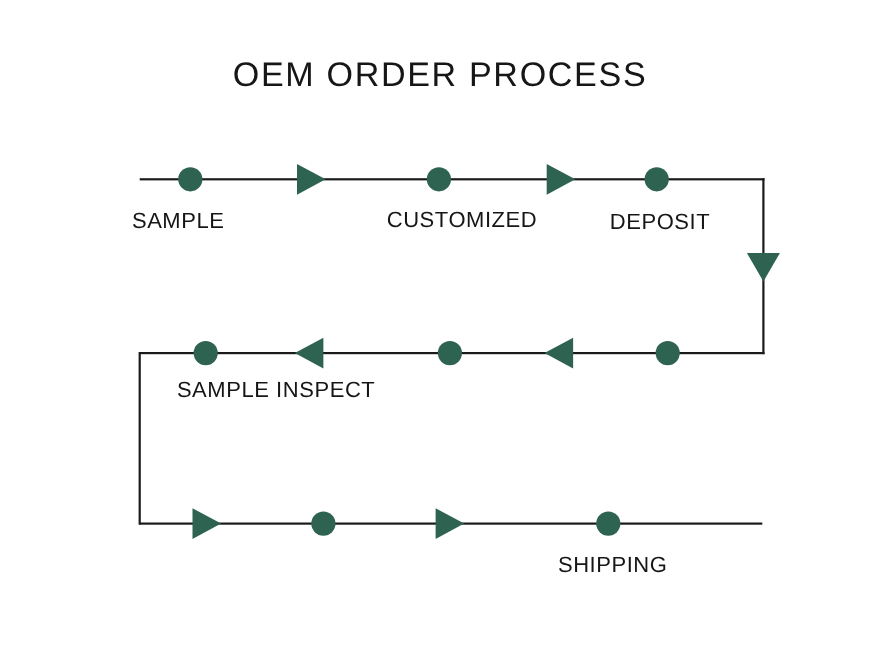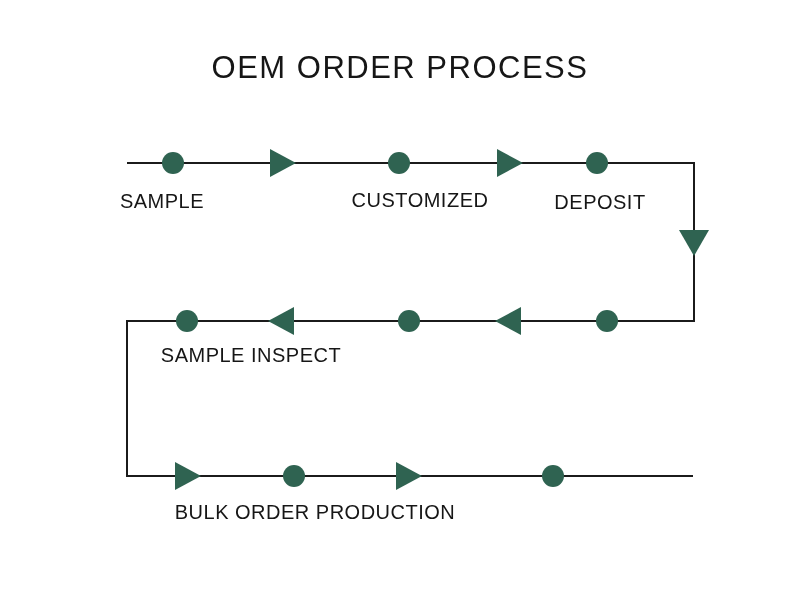--- a/index.html
+++ b/index.html
@@ -95,15 +95,15 @@
   <div class="dot" style="left:283px; top:465px;"></div>
   <div class="tri right" style="left:396px; top:462px;"></div>
   <div class="dot" style="left:542px; top:465px;"></div>
 
   <div class="label" style="left:162px; top:190px;">SAMPLE</div>
   <div class="label" style="left:420px; top:189px;">CUSTOMIZED</div>
   <div class="label" style="left:600px; top:191px;">DEPOSIT</div>
 
   <div class="label" style="left:216px; top:344px;margin-left:35px;">SAMPLE INSPECT</div>
 
-  <div class="label" style="left:315px; top:501px;">BULK ORDER PRODUCTION</div>
+  <div class="label" style="left:557px; top:503px;">SHIPPING</div>
 
 </div>
 
 </body></html>

